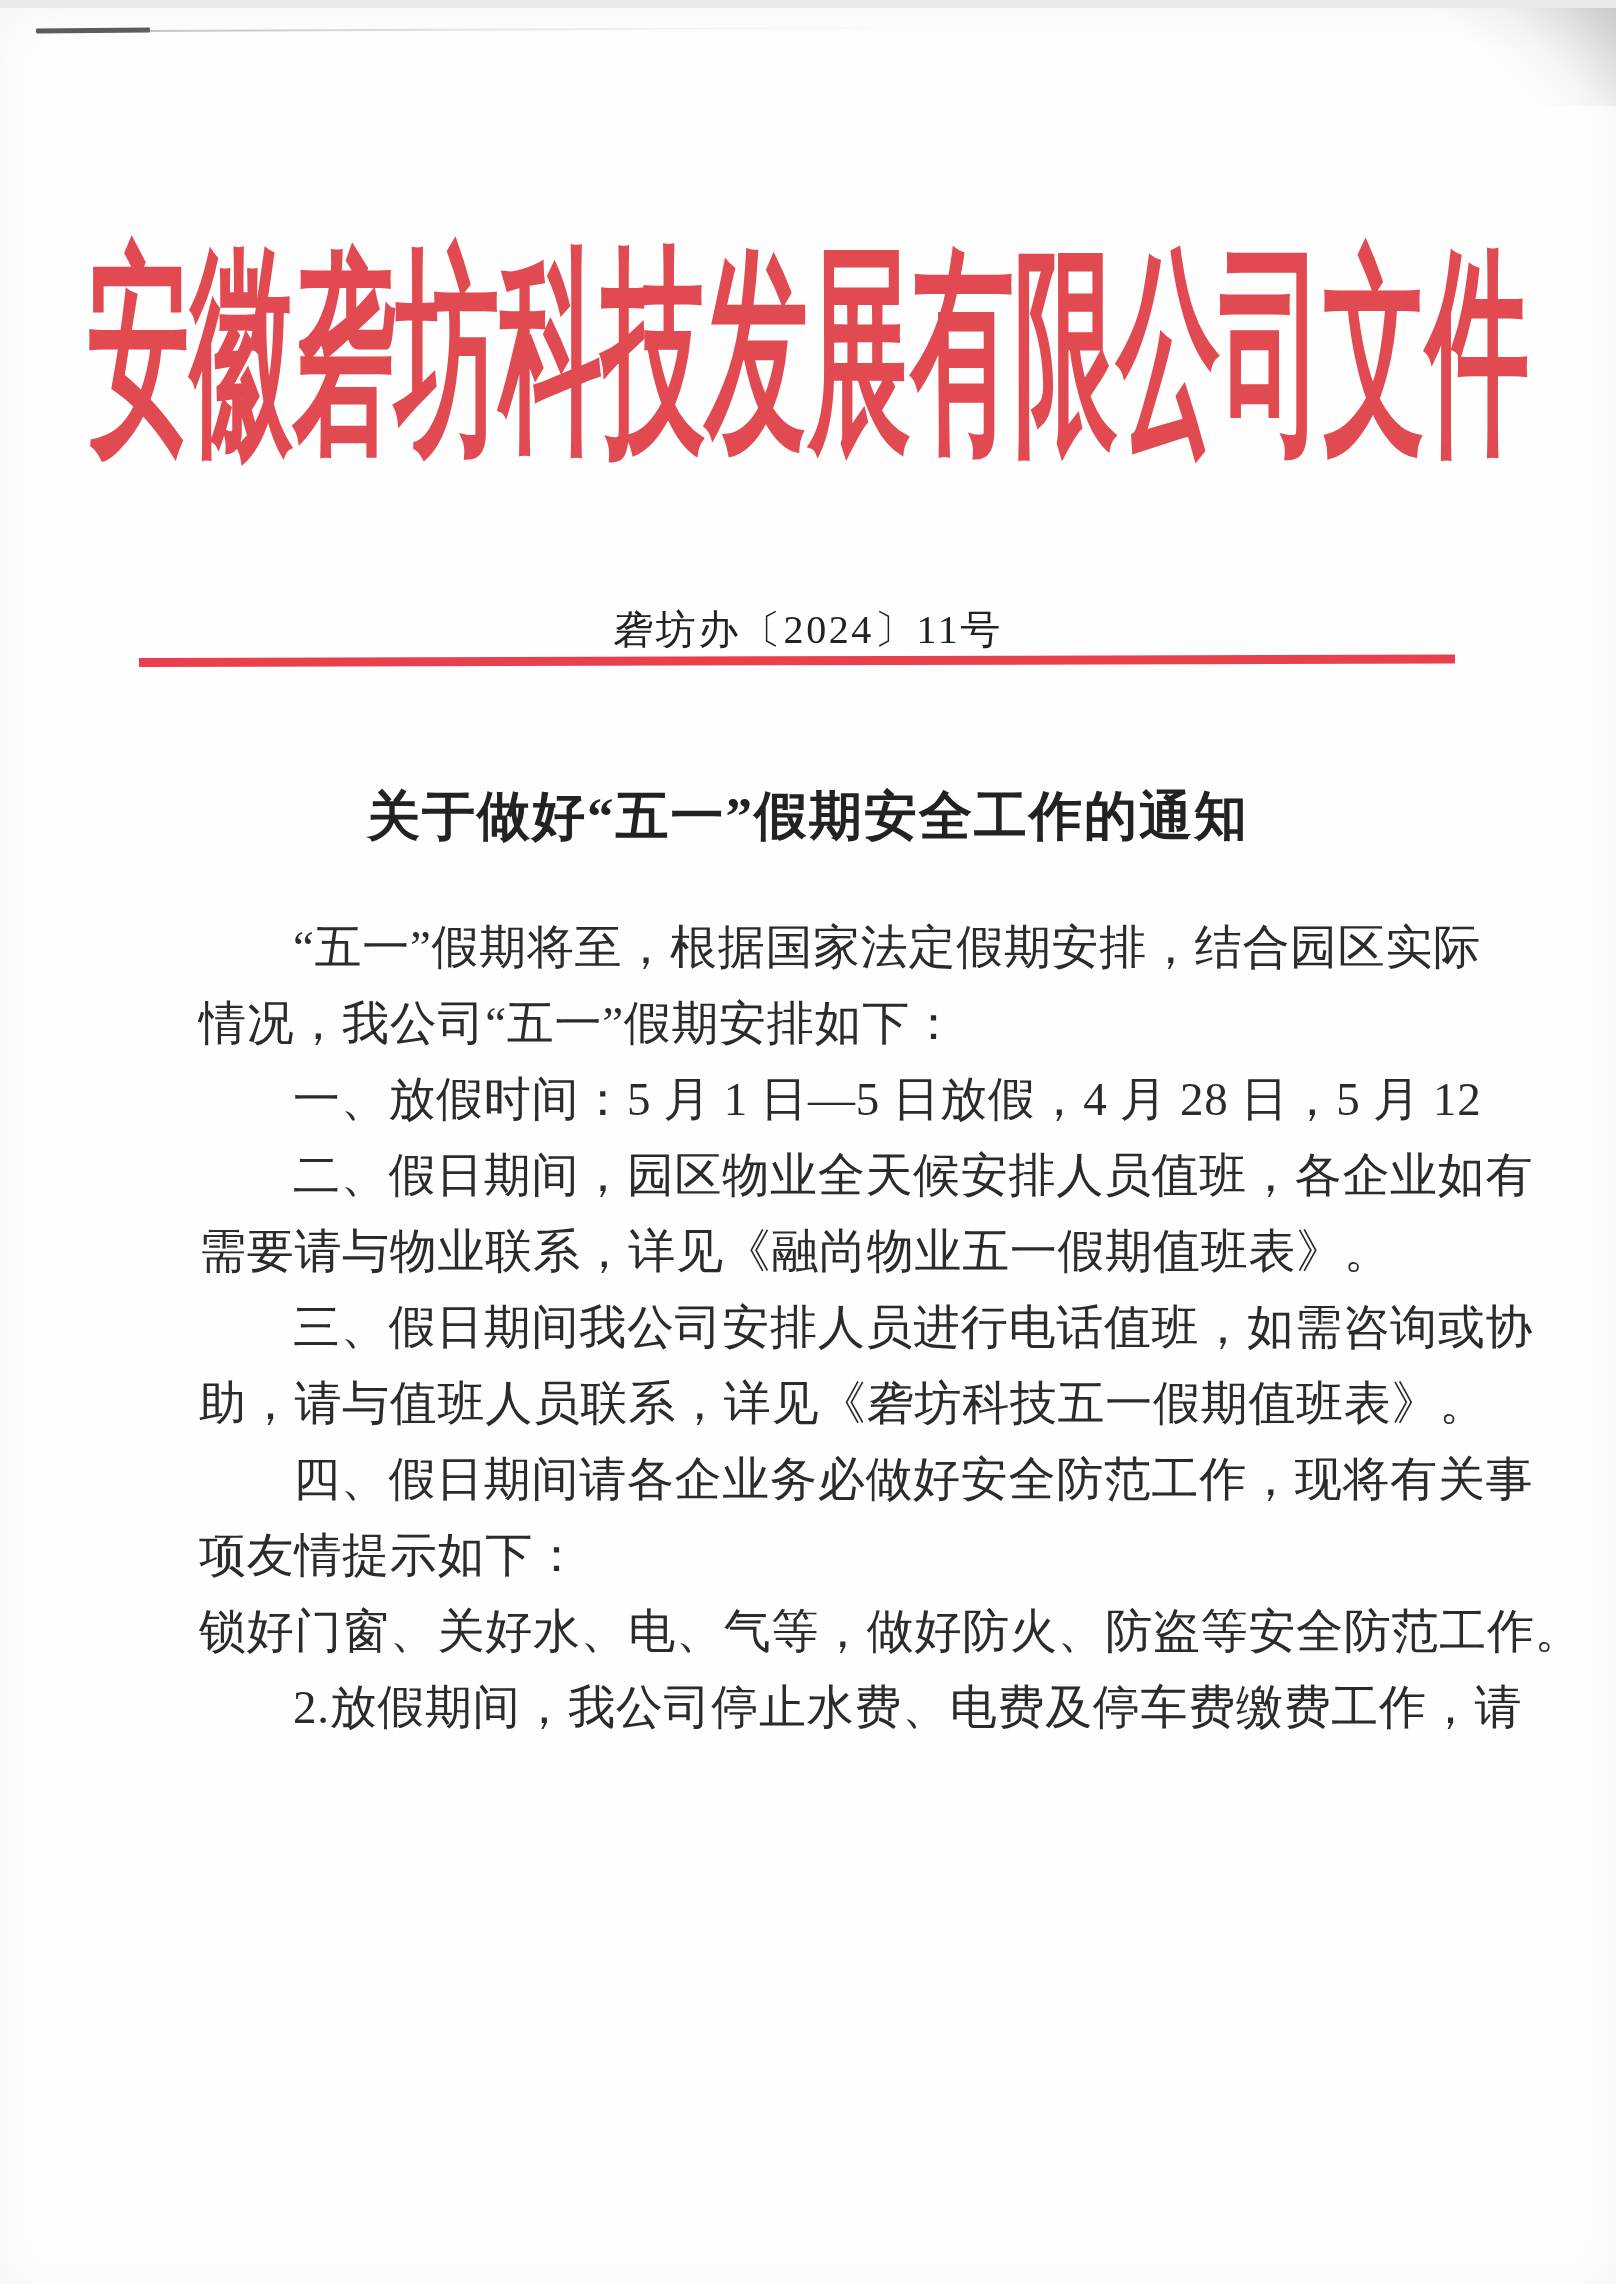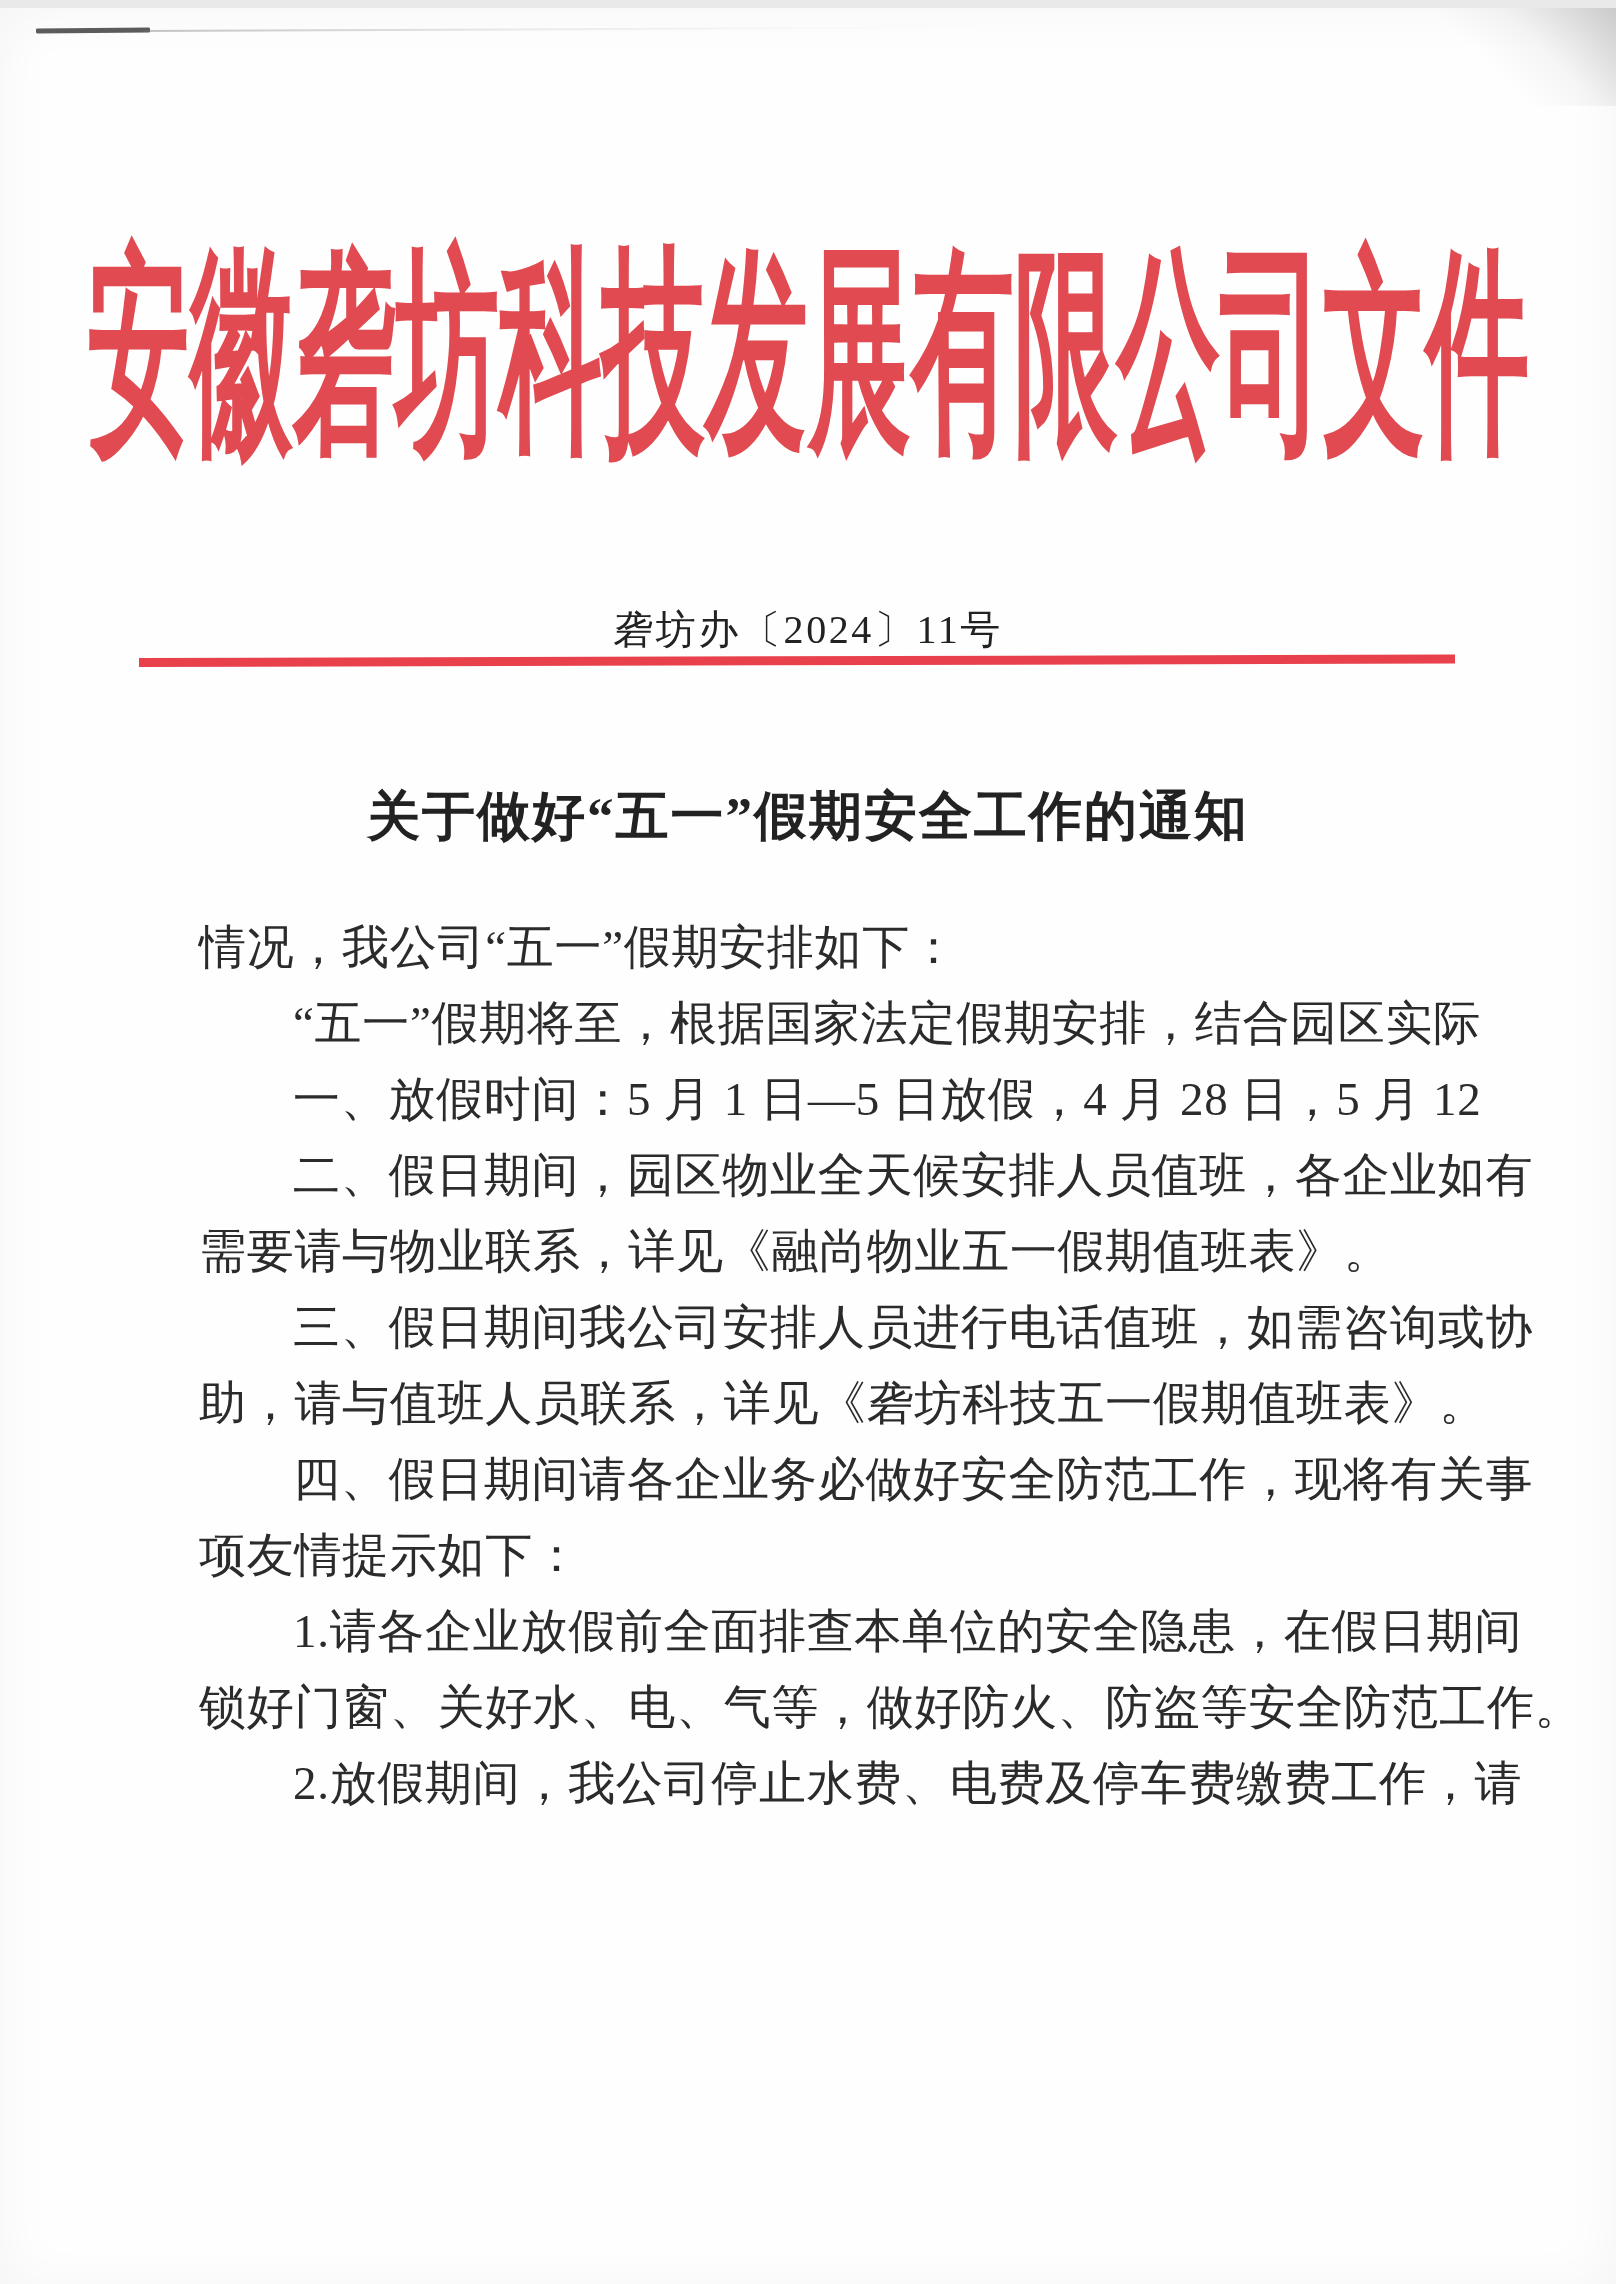--- a/index.html
+++ b/index.html
@@ -75,28 +75,27 @@
 
   <div class="banner">安徽砻坊科技发展有限公司文件</div>
 
   <div class="doc-number">砻坊办〔2024〕11号</div>
 
   <div class="red-rule"></div>
 
   <div class="doc-title">关于做好“五一”假期安全工作的通知</div>
 
   <div class="body-text">
+    <div class="body-line indent">“五一”假期将至，根据国家法定假期安排，结合园区实际</div>
     <div class="body-line">情况，我公司“五一”假期安排如下：</div>
-    <div class="body-line indent">“五一”假期将至，根据国家法定假期安排，结合园区实际</div>
     <div class="body-line indent">一、放假时间：5 月 1 日—5 日放假，4 月 28 日，5 月 12</div>
     <div class="body-line indent">二、假日期间，园区物业全天候安排人员值班，各企业如有</div>
     <div class="body-line">需要请与物业联系，详见《融尚物业五一假期值班表》。</div>
     <div class="body-line indent">三、假日期间我公司安排人员进行电话值班，如需咨询或协</div>
     <div class="body-line">助，请与值班人员联系，详见《砻坊科技五一假期值班表》。</div>
     <div class="body-line indent">四、假日期间请各企业务必做好安全防范工作，现将有关事</div>
     <div class="body-line">项友情提示如下：</div>
-    <div class="body-line indent">1.请各企业放假前全面排查本单位的安全隐患，在假日期间</div>
     <div class="body-line">锁好门窗、关好水、电、气等，做好防火、防盗等安全防范工作。</div>
     <div class="body-line indent">2.放假期间，我公司停止水费、电费及停车费缴费工作，请</div>
   </div>
 
 </div>
 
 
 </body></html>

